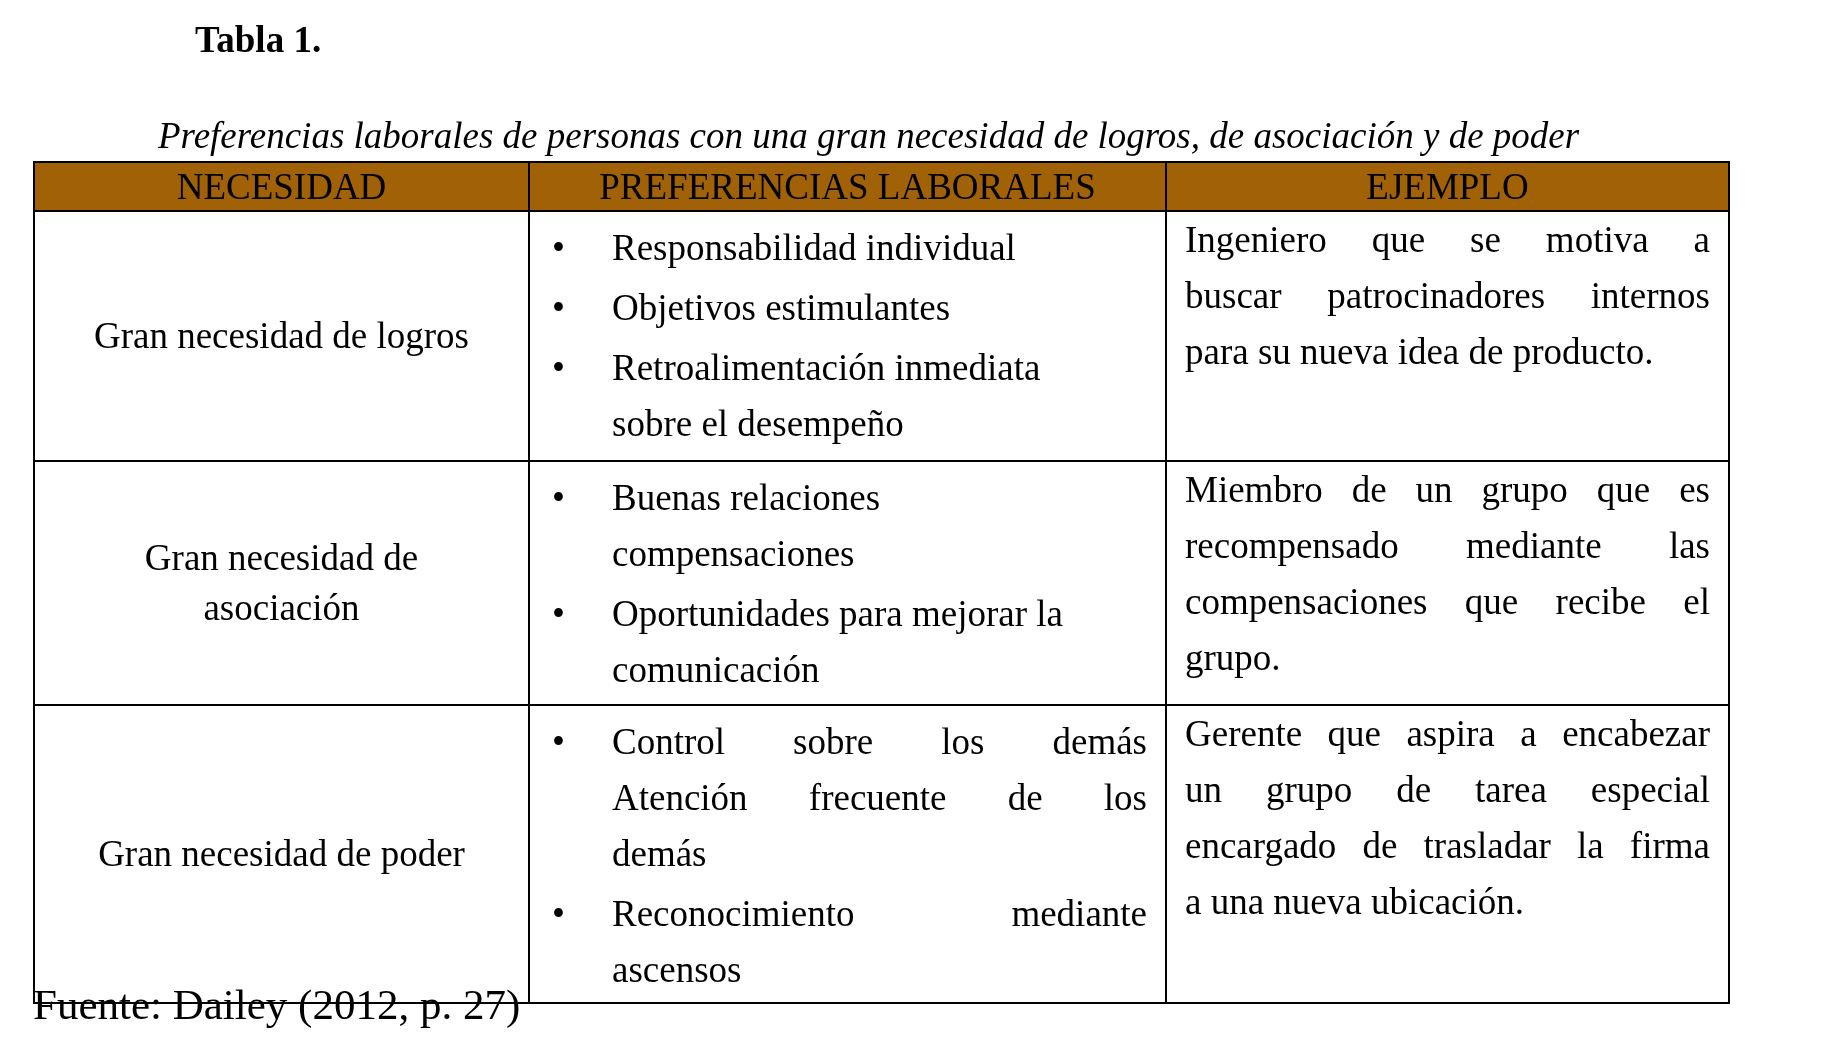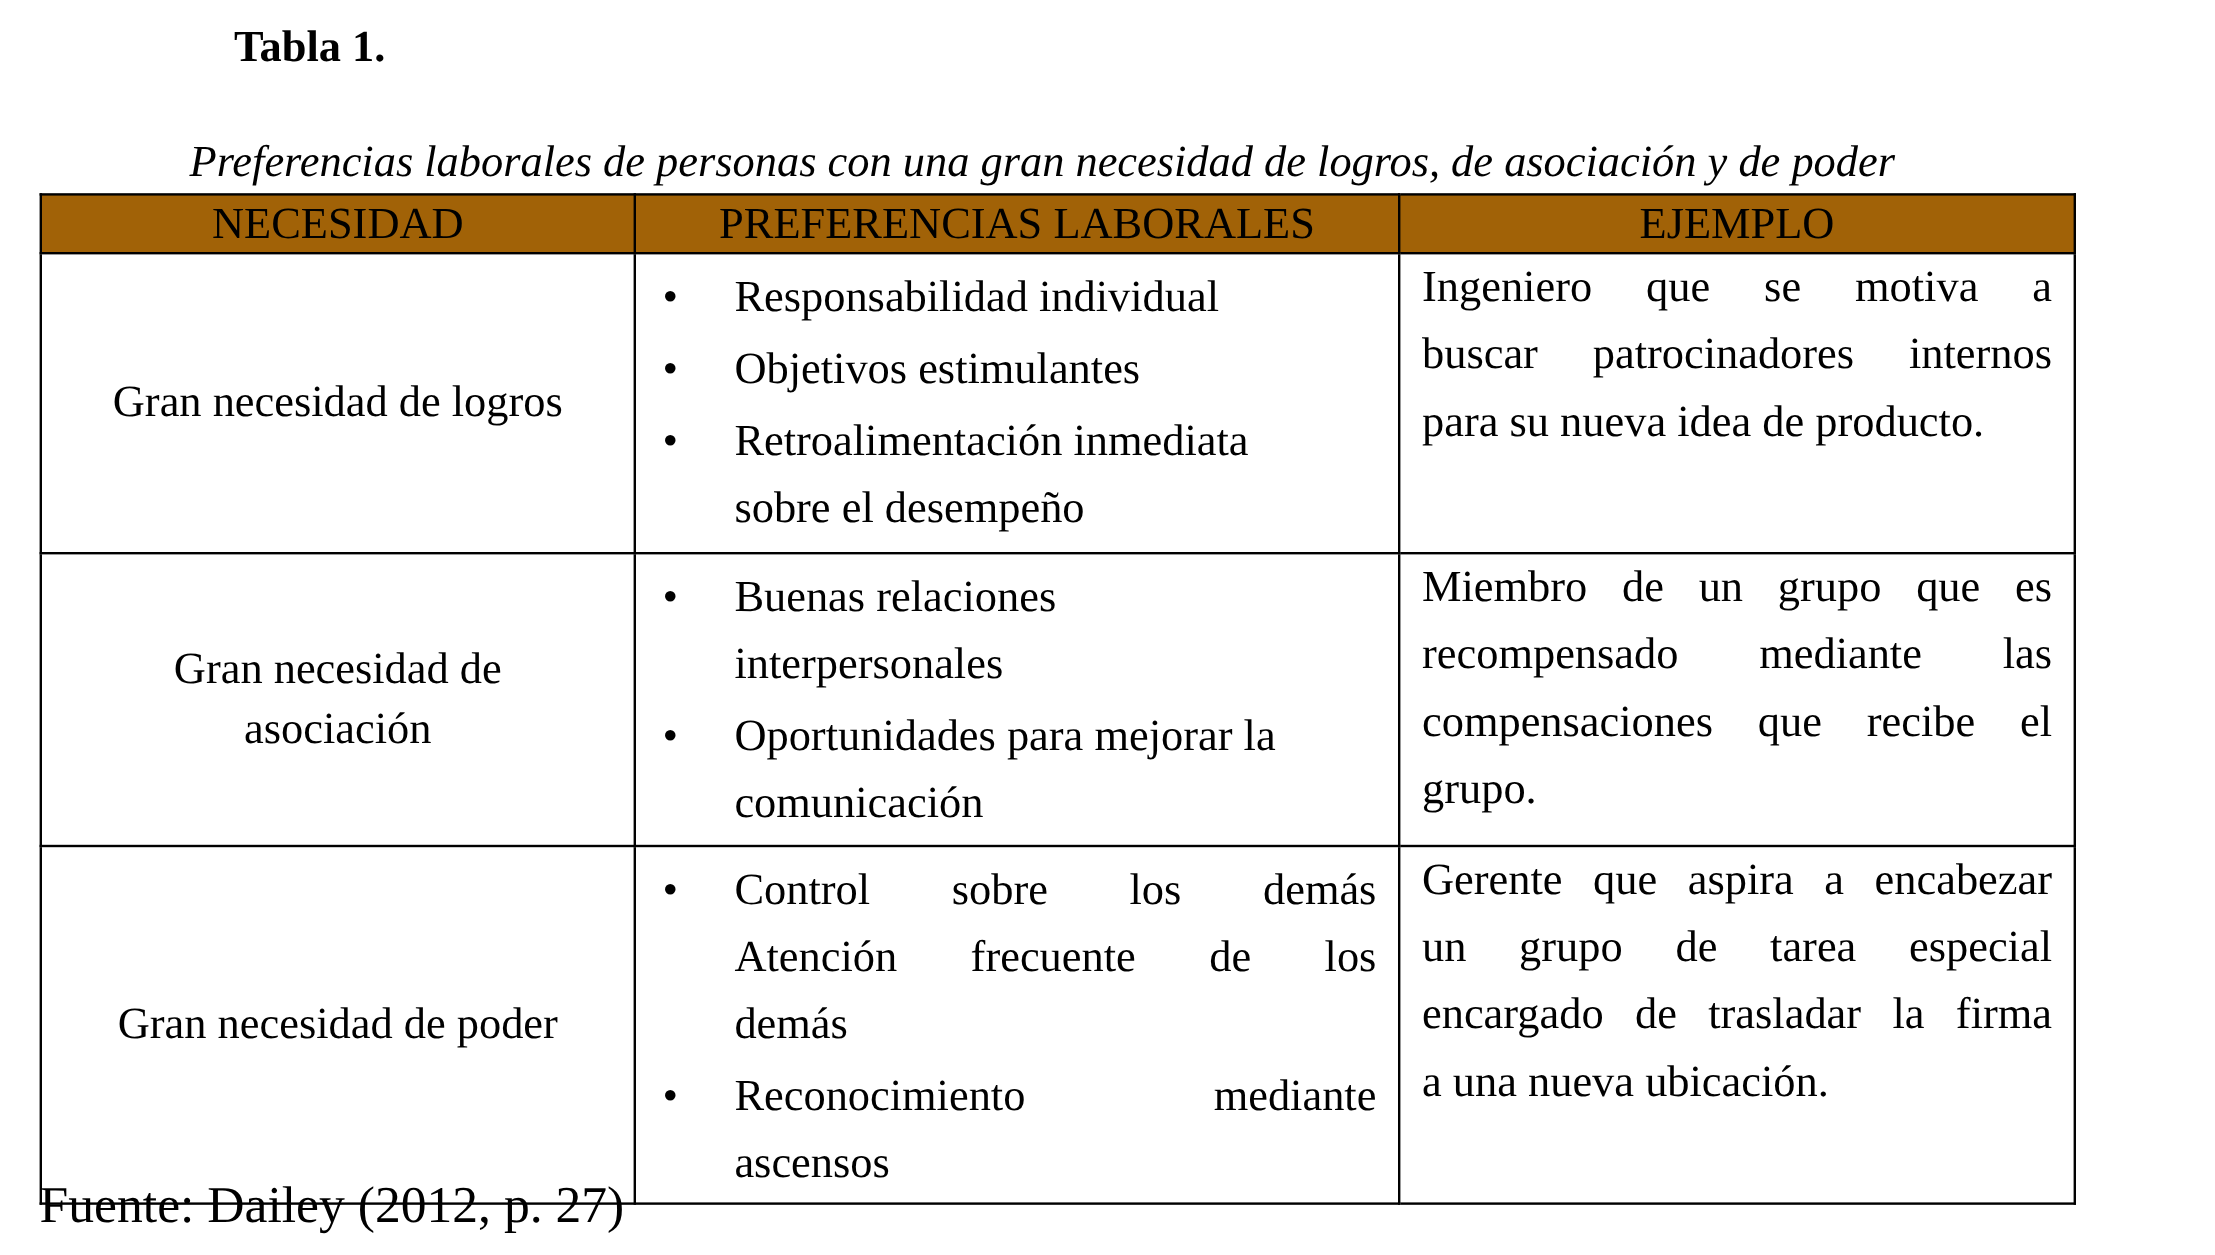--- a/index.html
+++ b/index.html
@@ -165,21 +165,21 @@
   <tr class="row2">
     <td class="need">
       <span style="display:block">Gran necesidad de</span>
       <span style="display:block">asociación</span>
     </td>
     <td class="prefs">
       <ul class="bullets">
         <li>
           <span class="bullet">•</span>
           <span class="line">Buenas relaciones</span>
-          <span class="line">interpersonales</span>
+          <span class="line">compensaciones</span>
         </li>
         <li>
           <span class="bullet">•</span>
           <span class="line">Oportunidades para mejorar la</span>
           <span class="line">comunicación</span>
         </li>
       </ul>
     </td>
     <td class="example">
       <span class="ex-line">Miembro de un grupo que es</span>

